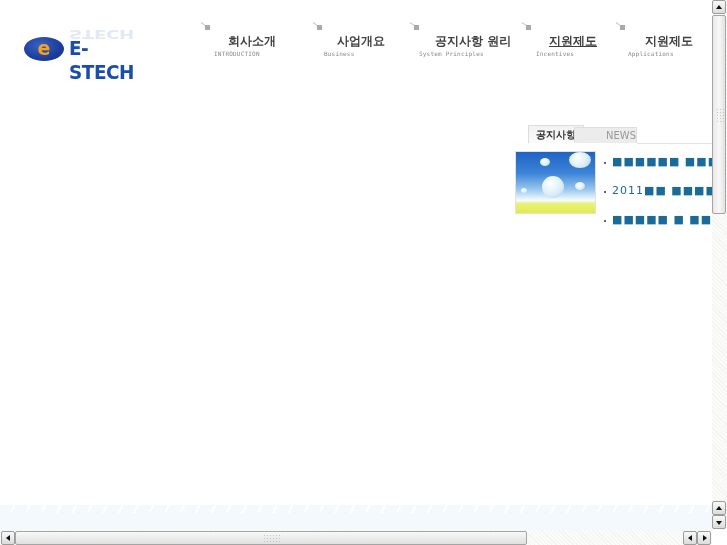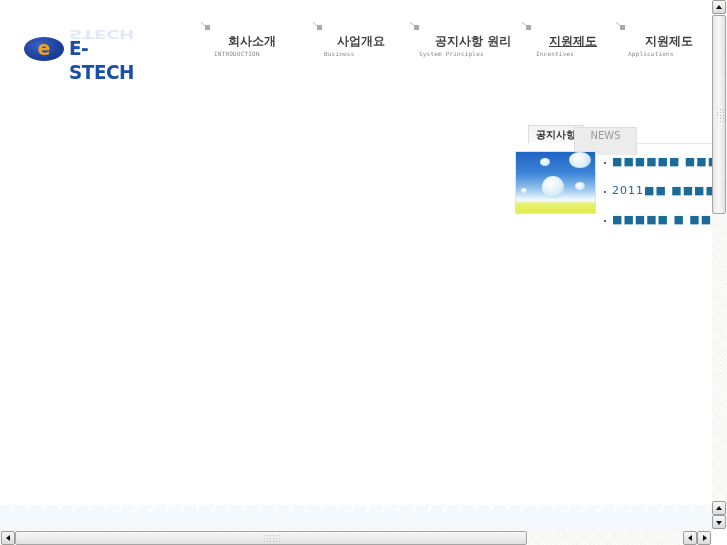--- a/index.html
+++ b/index.html
@@ -35,21 +35,21 @@
   .nav-item { position: absolute; top: 20px; }
   .pin { position: absolute; top: 2px; left: 0; width: 9px; height: 9px; }
   .pin::before { content: ""; position: absolute; left: 0; top: 0; width: 5px; height: 1px; background: #c8c8c8; transform: rotate(35deg); transform-origin: left; }
   .pin::after { content: ""; position: absolute; left: 4px; top: 3px; width: 5px; height: 5px; background: #a9a9a9; }
   .nav-label { position: absolute; top: 13px; white-space: nowrap; font: bold 12px "DejaVu Sans", sans-serif; color: #404040; margin-left: 16px; }
   .nav-sub { position: absolute; top: 30px; white-space: nowrap; font: 6px "DejaVu Sans Mono", monospace; color: #8a8a8a; letter-spacing: 0.2px; }
 
   
   .tab { position: absolute; height: 18px; font-size: 10px; text-align: center; line-height: 18px; box-sizing: border-box; }
   .tab-active { left: 509px; top: 125px; width: 56px; background: linear-gradient(#f2f2f2, #fbfbfb); border: 1px solid #dcdcdc; border-bottom: none; font-weight: bold; color: #333; margin-left: 19px; }
-  .tab-inactive { left: 574px; top: 127px; width: 63px; height: 28px; line-height: 15px; background: #ececec; border: 1px solid #dedede; border-bottom: none; color: #9a9a9a; }
+  .tab-inactive { left: 574px; top: 127px; width: 63px; height: 16px; line-height: 15px; background: #ececec; border: 1px solid #dedede; border-bottom: none; color: #9a9a9a; text-align: right; }
   .tab-line { position: absolute; left: 637px; top: 143px; width: 75px; height: 1px; background: #e4e4e4; }
 
   .thumb {
     position: absolute; left: 515px; top: 151px; width: 81px; height: 63px; border: 1px solid #e2e2d8; box-sizing: border-box; overflow: hidden;
     background: linear-gradient(180deg, #1f63c4 0%, #3c85d8 35%, #9cc8ee 62%, #e6f3fb 76%, #f5fbff 80%, #e9f27a 84%, #dfec4a 100%);
   }
   .bubble { position: absolute; border-radius: 50%; background: radial-gradient(circle at 40% 35%, #ffffff 0%, #d8ecf8 60%, #9dc7e6 100%); }
 
   .news-list { position: absolute; left: 604px; top: 152px; width: 108px; overflow: hidden; white-space: nowrap; }
   .news-item { height: 29px; font-size: 12px; color: #1a6a9a; display: flex; align-items: flex-start; }

